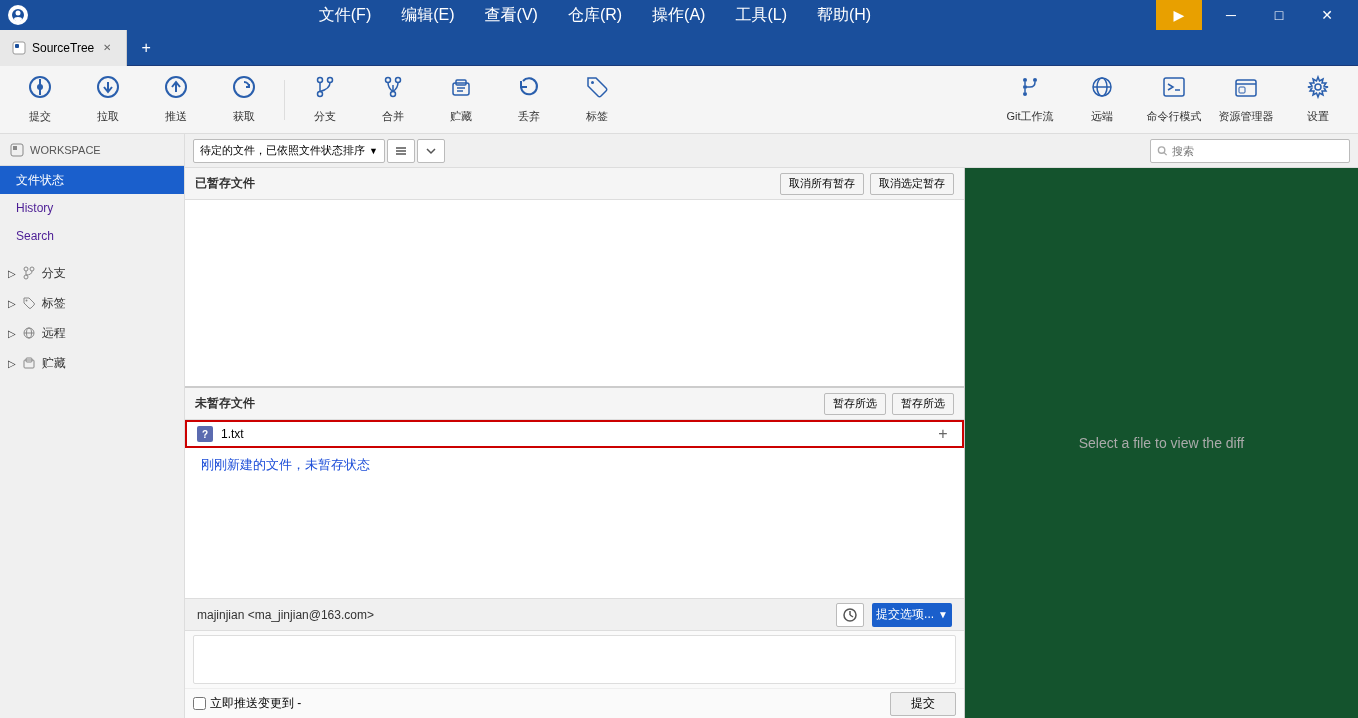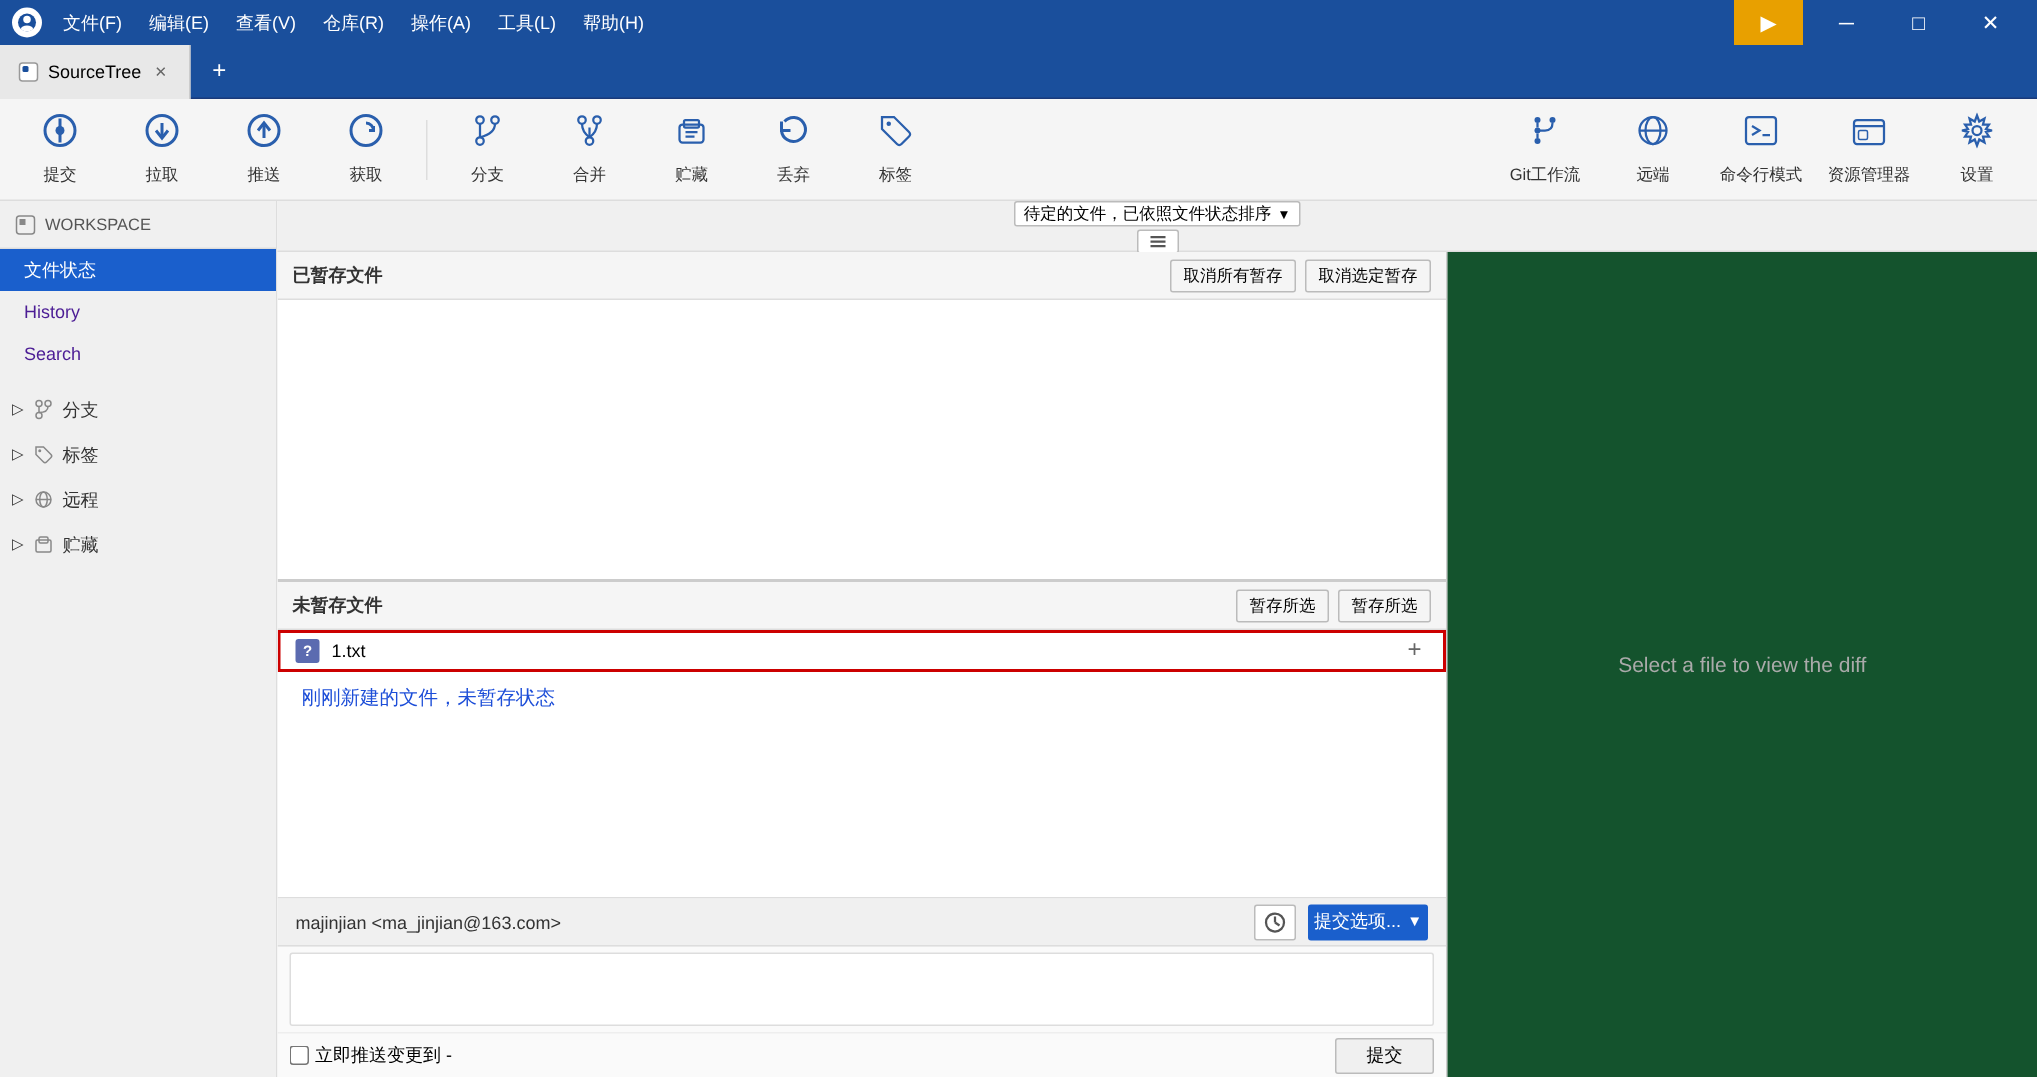--- a/index.html
+++ b/index.html
@@ -18,23 +18,24 @@
     #titlebar .app-logo {
       width: 20px; height: 20px;
       background: white;
       border-radius: 50%;
       display: flex; align-items: center; justify-content: center;
       margin-right: 6px;
       flex-shrink: 0;
     }
     #titlebar .menu-bar {
       display: flex;
-      gap: 2px;
-      font-size: 12px;
-      flex: 1;
+      gap: 14px;
+      font-size: 16px;
+      flex: 1;
+      justify-content: center;
     }
     #titlebar .menu-item {
       padding: 2px 8px;
       cursor: pointer;
       border-radius: 2px;
     }
     #titlebar .window-controls {
       display: flex;
       gap: 2px;
       margin-left: auto;
@@ -203,21 +204,20 @@
 
     
     #filterbar {
       height: 34px;
       background: #f0f0f0;
       border-bottom: 1px solid #ddd;
       display: flex;
       align-items: center;
       padding: 0 8px;
       gap: 2px;
-      flex-direction: column;
     }
     .filter-dropdown {
       height: 24px;
       background: white;
       border: 1px solid #bbb;
       border-radius: 2px;
       padding: 0 6px;
       font-size: 11px;
       display: flex;
       align-items: center;

